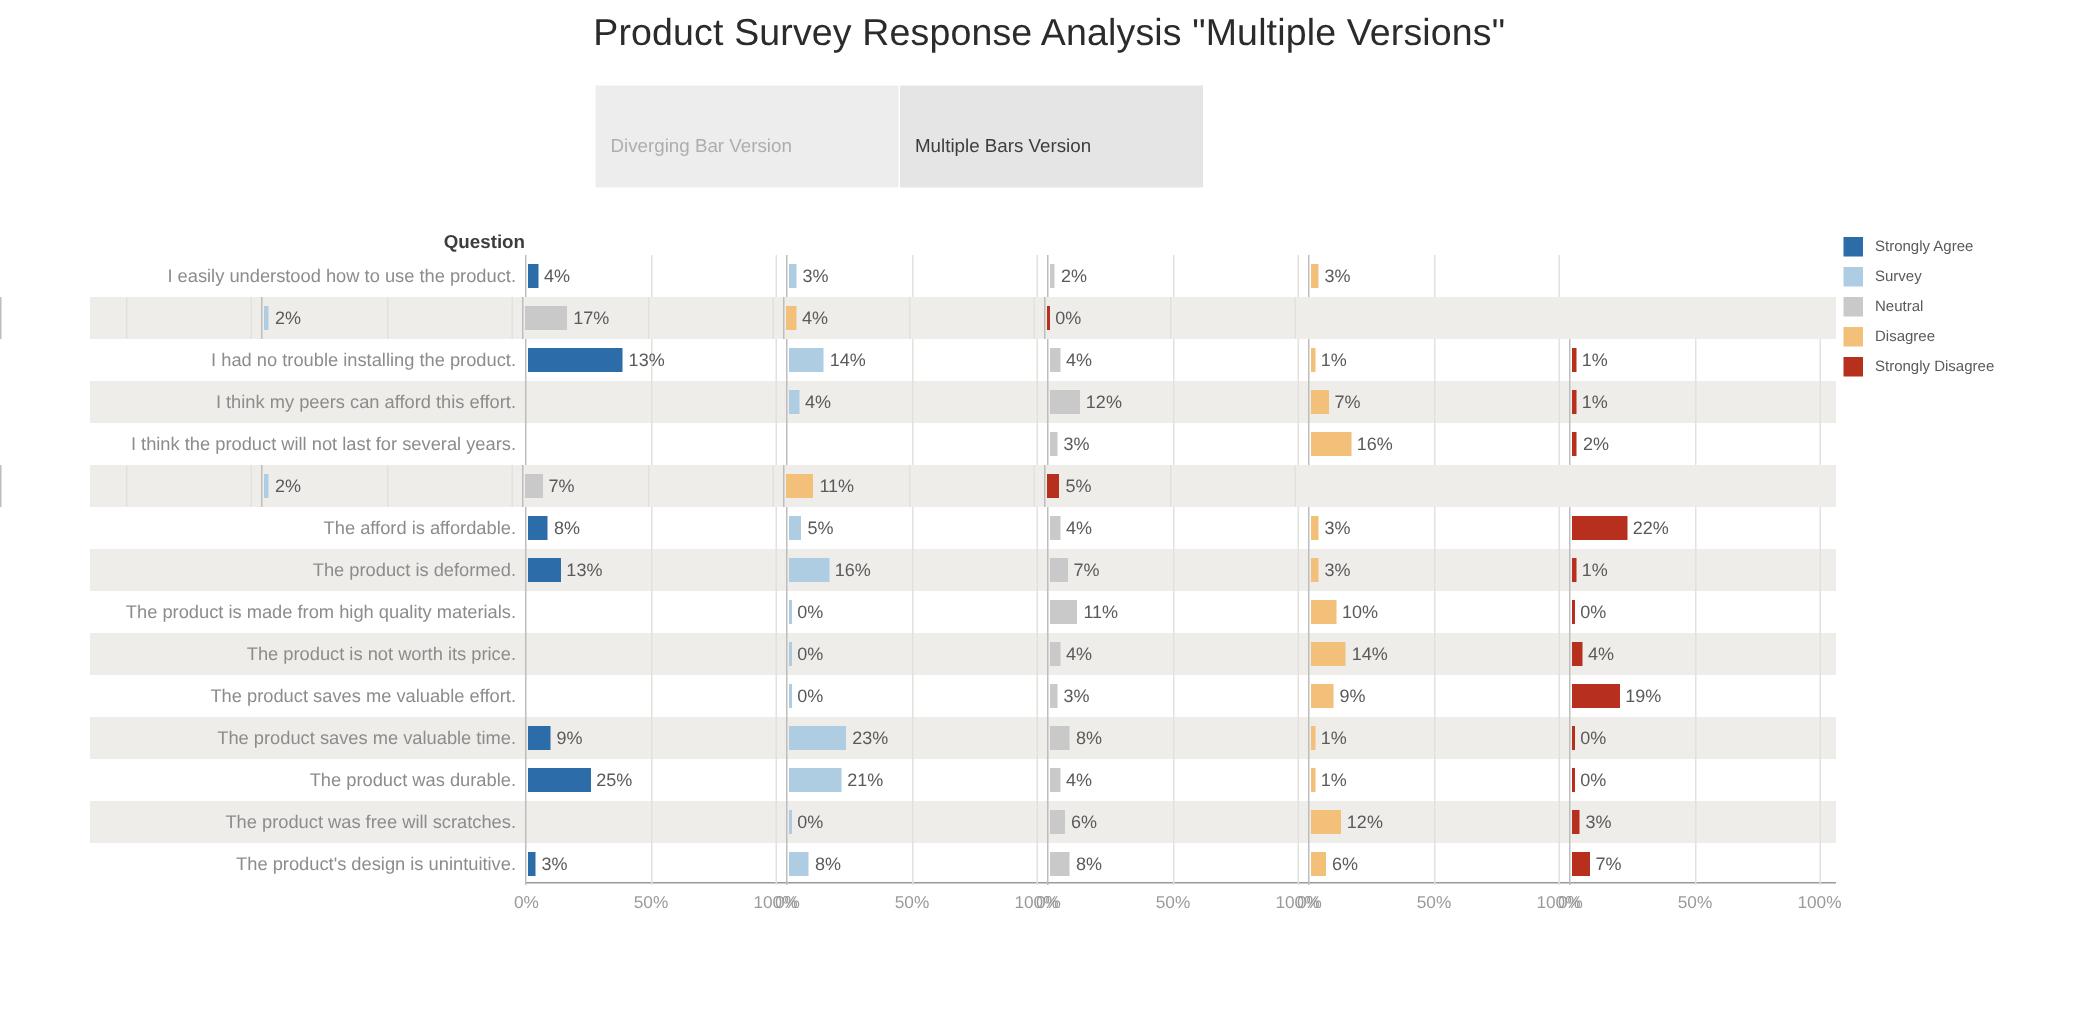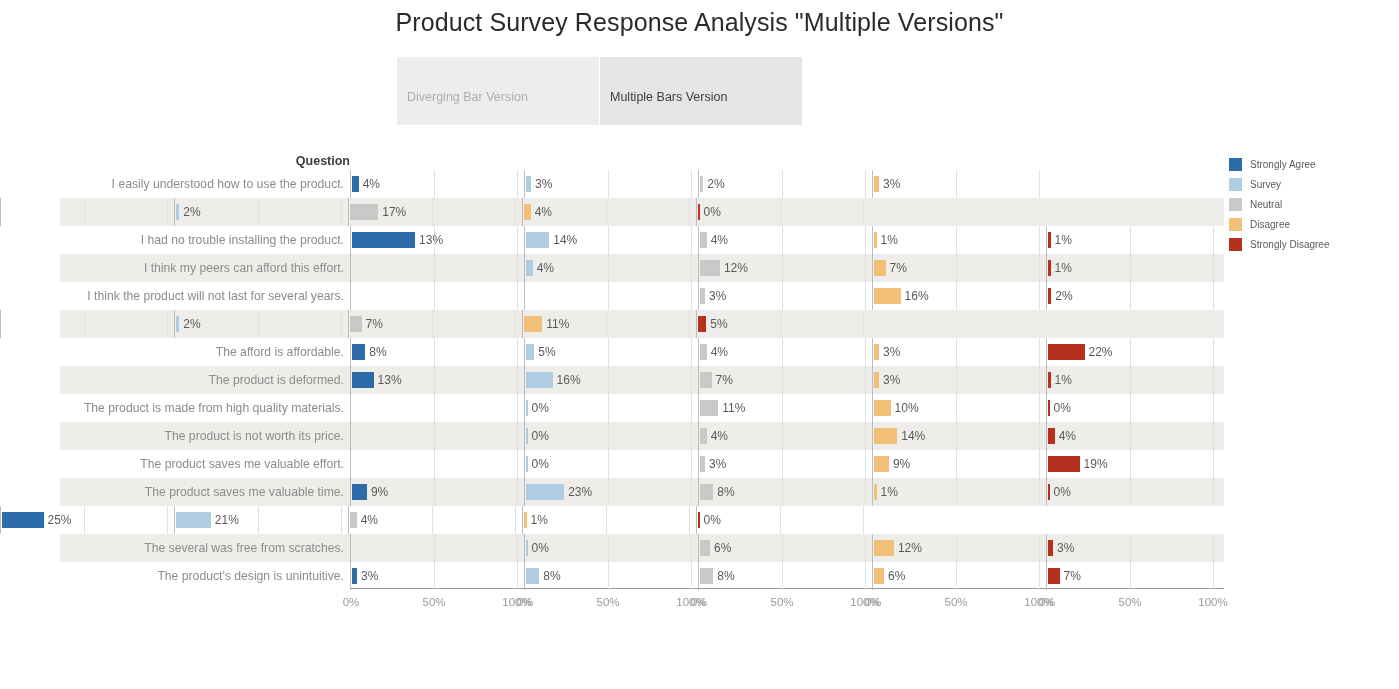--- a/index.html
+++ b/index.html
@@ -627,20 +627,21 @@
           <div class="panel">
             <div class="gridline g50"></div>
             <div class="gridline g100"></div>
             <div class="bar" style="width: 1.5px; background: rgb(183, 48, 29);"></div>
             <div class="bar-value" style="left: 2.5px;">0%</div>
           </div>
         </div>
       </div>
       <div class="row band-even">
         <div class="band-bg"></div>
+        <div class="row-label">The product was durable.</div>
         <div class="panels">
           <div class="panel">
             <div class="gridline g50"></div>
             <div class="gridline g100"></div>
             <div class="bar" style="width: 41.5px; background: rgb(44, 108, 168);"></div>
             <div class="bar-value" style="left: 42.5px;">25%</div>
           </div>
           <div class="panel">
             <div class="gridline g50"></div>
             <div class="gridline g100"></div>
@@ -662,21 +663,21 @@
           <div class="panel">
             <div class="gridline g50"></div>
             <div class="gridline g100"></div>
             <div class="bar" style="width: 1.5px; background: rgb(183, 48, 29);"></div>
             <div class="bar-value" style="left: 2.5px;">0%</div>
           </div>
         </div>
       </div>
       <div class="row band-odd">
         <div class="band-bg"></div>
-        <div class="row-label">The several was free from scratches.</div>
+        <div class="row-label">The product was free will scratches.</div>
         <div class="panels">
           <div class="panel">
             <div class="gridline g50"></div>
             <div class="gridline g100"></div>
           </div>
           <div class="panel">
             <div class="gridline g50"></div>
             <div class="gridline g100"></div>
             <div class="bar" style="width: 1.5px; background: rgb(174, 205, 227);"></div>
             <div class="bar-value" style="left: 2.5px;">0%</div>

